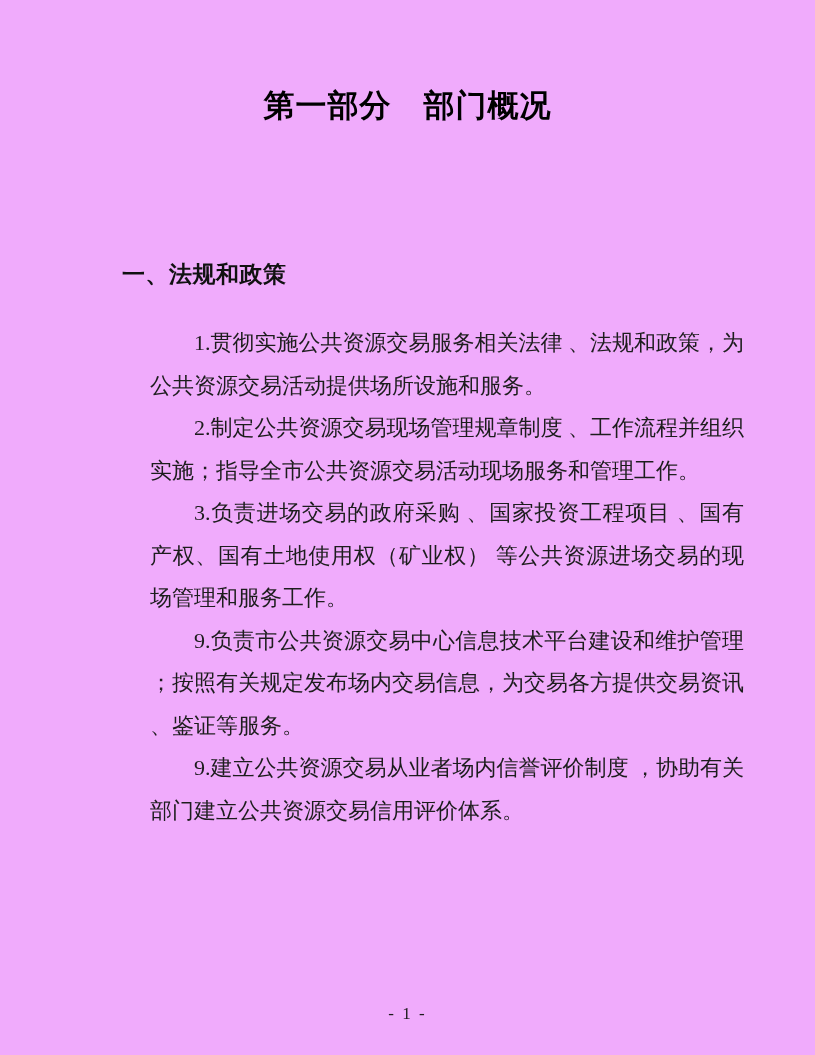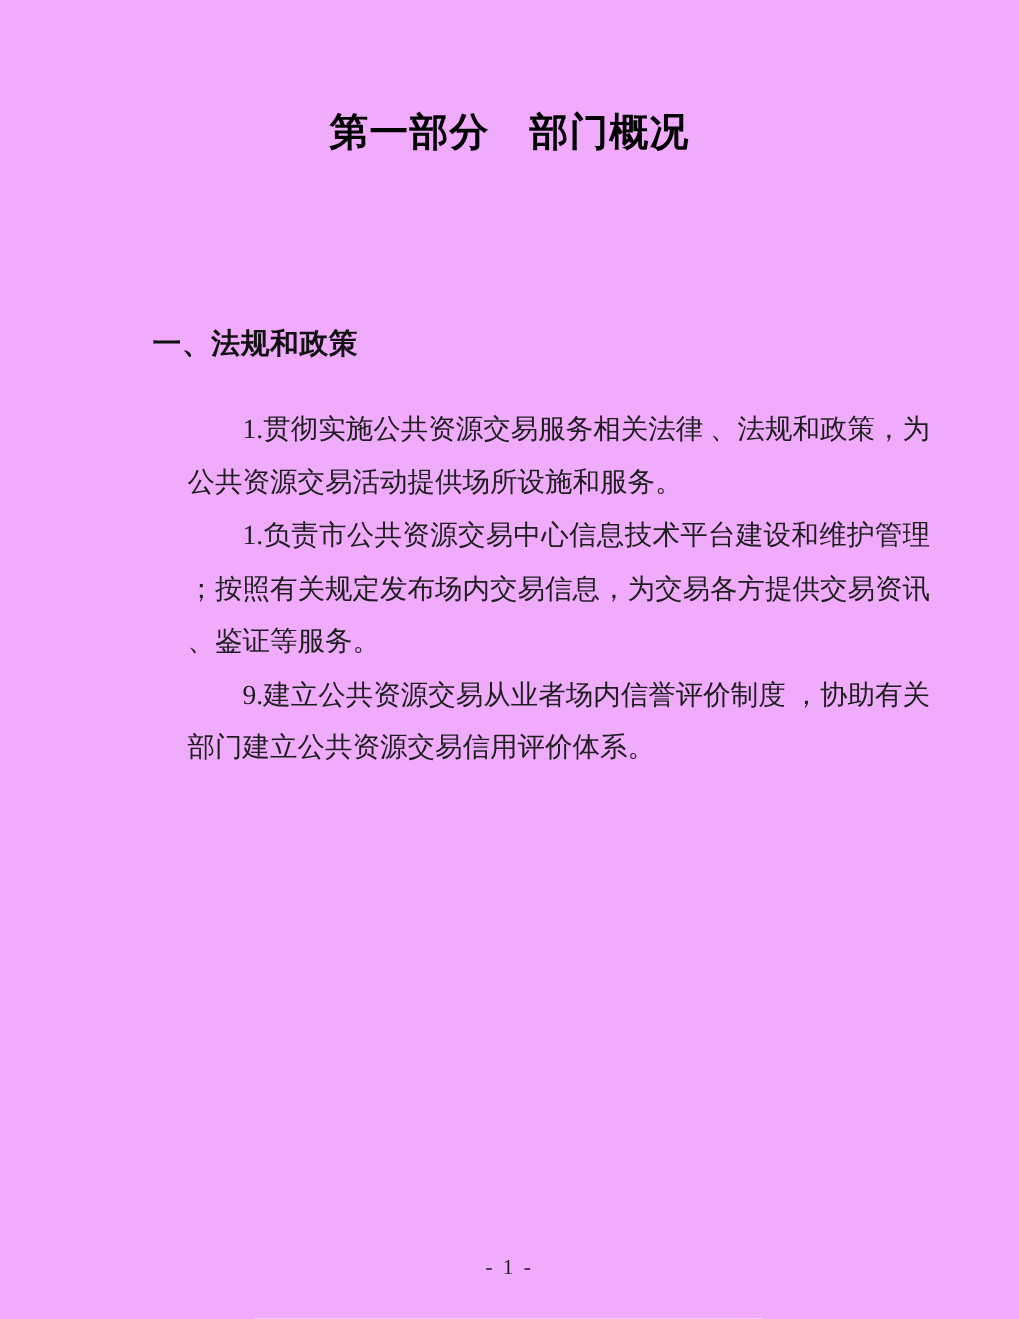--- a/index.html
+++ b/index.html
@@ -75,19 +75,21 @@
 <body>
 
 <main class="page">
 
   <h1 class="doc-title">第一部分　部门概况</h1>
 
   <h2 class="section-heading">一、法规和政策</h2>
 
   <div class="body-text">
     <p>1.贯彻实施公共资源交易服务相关法律 、法规和政策，为公共资源交易活动提供场所设施和服务。</p>
-    <p>1.负责市公共资源交易中心信息技术平台建设和维护管理 ；按照有关规定发布场内交易信息，为交易各方提供交易资讯 、鉴证等服务。</p>
+    <p>2.制定公共资源交易现场管理规章制度 、工作流程并组织实施；指导全市公共资源交易活动现场服务和管理工作。</p>
+    <p>3.负责进场交易的政府采购 、国家投资工程项目 、国有产权、国有土地使用权（矿业权） 等公共资源进场交易的现场管理和服务工作。</p>
+    <p>9.负责市公共资源交易中心信息技术平台建设和维护管理 ；按照有关规定发布场内交易信息，为交易各方提供交易资讯 、鉴证等服务。</p>
     <p>9.建立公共资源交易从业者场内信誉评价制度 ，协助有关部门建立公共资源交易信用评价体系。</p>
   </div>
 
   <footer class="page-number">- 1 -</footer>
 
 </main>
 
 </body></html>

